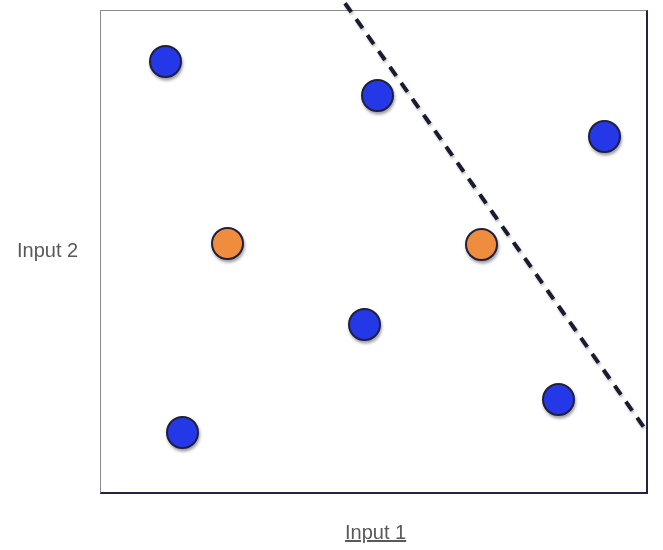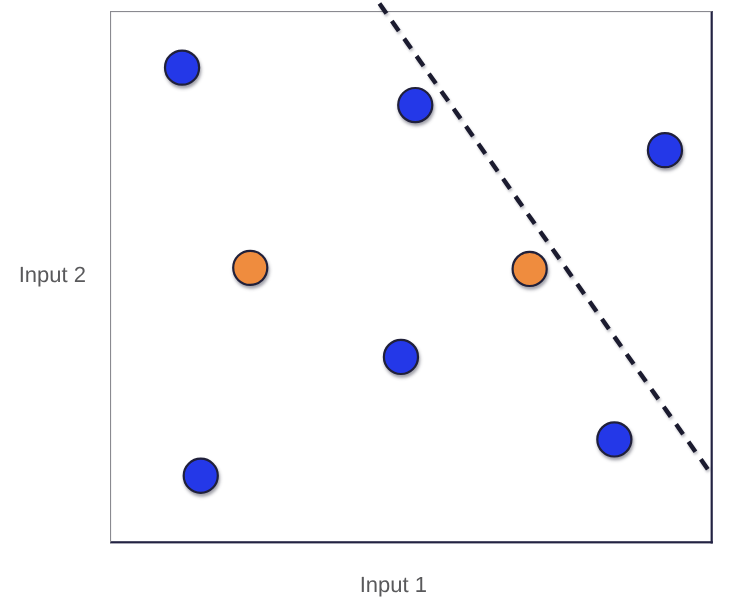--- a/index.html
+++ b/index.html
@@ -56,22 +56,23 @@
     position: absolute;
     font-size: 20px;
     color: #59595b;
     white-space: nowrap;
   }
   .y-label {
     left: 17px;
     top: 239px;
   }
   .x-label {
-    left: 327px;
+    left: 345px;
     top: 521px;
+    text-decoration: underline;
   }
 </style>
 </head>
 <body>
 
 <div class="figure" id="figure">
   <div class="plot-area"></div>
 
   <svg class="overlay" viewBox="0 0 663 550">
     <line id="boundary-line" class="boundary-line" x1="344.956" y1="3.2239999999999895" x2="645.26" y2="429.144" stroke="#1b1b2f"></line>

